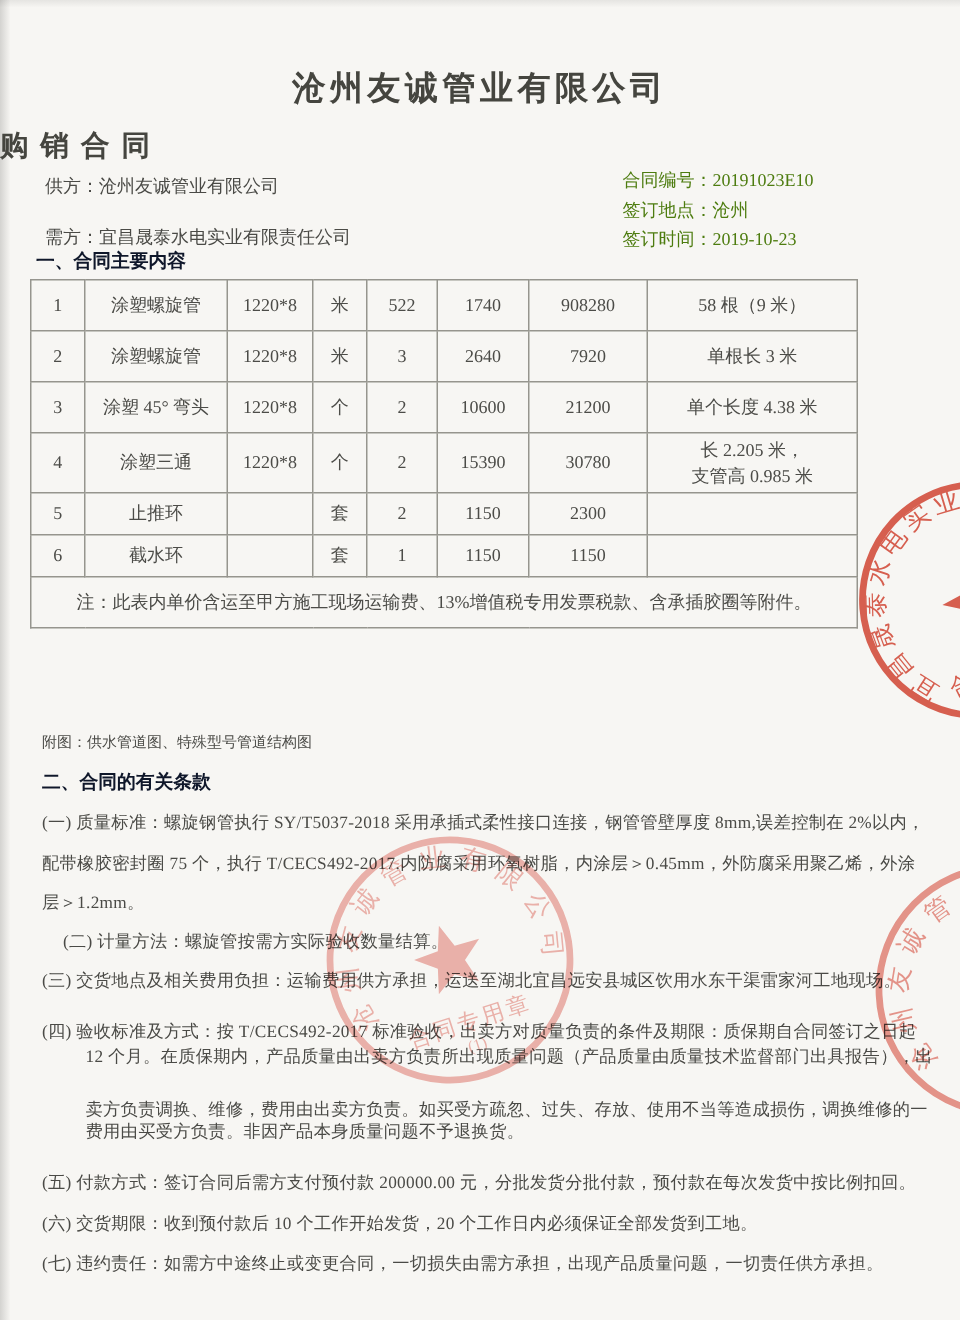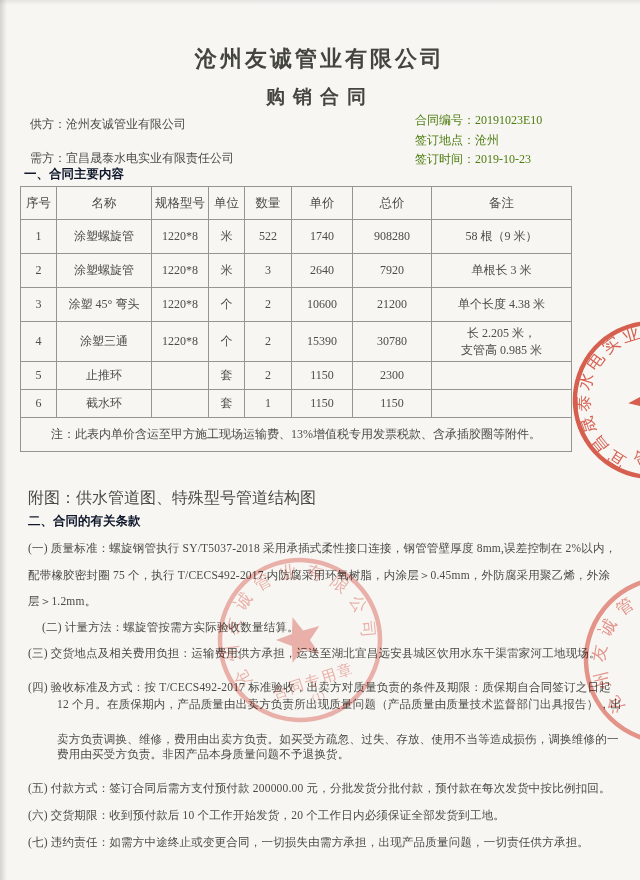--- a/index.html
+++ b/index.html
@@ -11,42 +11,42 @@
     color:#4a4a46;
   }
   .abs{position:absolute;}
   .page-edge-left{left:0;top:0;width:7px;height:880px;
     background:linear-gradient(90deg,rgba(70,70,68,.20),rgba(70,70,68,0));}
   .page-edge-top{left:0;top:0;width:640px;height:5px;
     background:linear-gradient(180deg,rgba(70,70,68,.10),rgba(70,70,68,0));}
 
   .doc-title{top:44px;left:0;width:640px;text-align:center;
     font-size:22px;letter-spacing:3px;font-weight:600;color:#45453f;}
-  .doc-subtitle{top:84px;left:0;width:640px;text-align:center;
+  .doc-subtitle{top:84px;left:0;width:640px;text-align:left;
     font-size:19px;letter-spacing:8px;font-weight:600;color:#45453f;}
 
   .info{font-size:12px;color:#4a4a46;white-space:nowrap;}
   .meta-row{font-size:12px;color:#4d7c0f;white-space:nowrap;}
 
   .sec-heading{font-size:12.5px;font-weight:bold;color:#0f172a;white-space:nowrap;}
 
   table.items{border-collapse:collapse;table-layout:fixed;width:551px;}
   table.items th,table.items td{
     border:1.5px solid #96958e;text-align:center;vertical-align:middle;
     font-size:12px;font-weight:normal;color:#4c4c48;padding:0 2px;
     overflow:hidden;white-space:nowrap;}
   table.items th{font-size:12.5px;}
   td.note-cell{text-align:left;padding:0 8px;font-size:11.5px;white-space:normal;}
   .remark-2line{line-height:1.35;white-space:nowrap;display:block;}
 
   .tline{position:absolute;font-size:11.5px;color:#4a4a46;white-space:nowrap;letter-spacing:.2px;}
 
   .stamp{position:absolute;mix-blend-mode:multiply;pointer-events:none;}
 
-  .attach-line{font-size:16px;white-space:nowrap;}
+  .attach-line{font-size:10px;white-space:nowrap;}
 </style>
 </head>
 <body>
 
 <div class="abs page-edge-left"></div>
 <div class="abs page-edge-top"></div>
 
 <div class="abs doc-title">沧州友诚管业有限公司</div>
 <div class="abs doc-subtitle">购销合同</div>
 
@@ -74,30 +74,20 @@
     <col style="width:36px">
       <col style="width:95px">
       <col style="width:57px">
       <col style="width:36px">
     <col style="width:47px">
       <col style="width:61px">
       <col style="width:79px">
       <col style="width:140px">
   </colgroup>
   <tbody>
-      <tr style="height:33px">
-    <th>序号</th>
-    <th>名称</th>
-    <th>规格型号</th>
-    <th>单位</th>
-    <th>数量</th>
-    <th>单价</th>
-    <th>总价</th>
-    <th>备注</th>
-  </tr>
   <tr style="height:34px">
     <td>1</td>
     <td>涂塑螺旋管</td>
     <td>1220*8</td>
     <td>米</td>
     <td>522</td>
     <td>1740</td>
     <td>908280</td>
     <td>58 根（9 米）</td>
   </tr>

